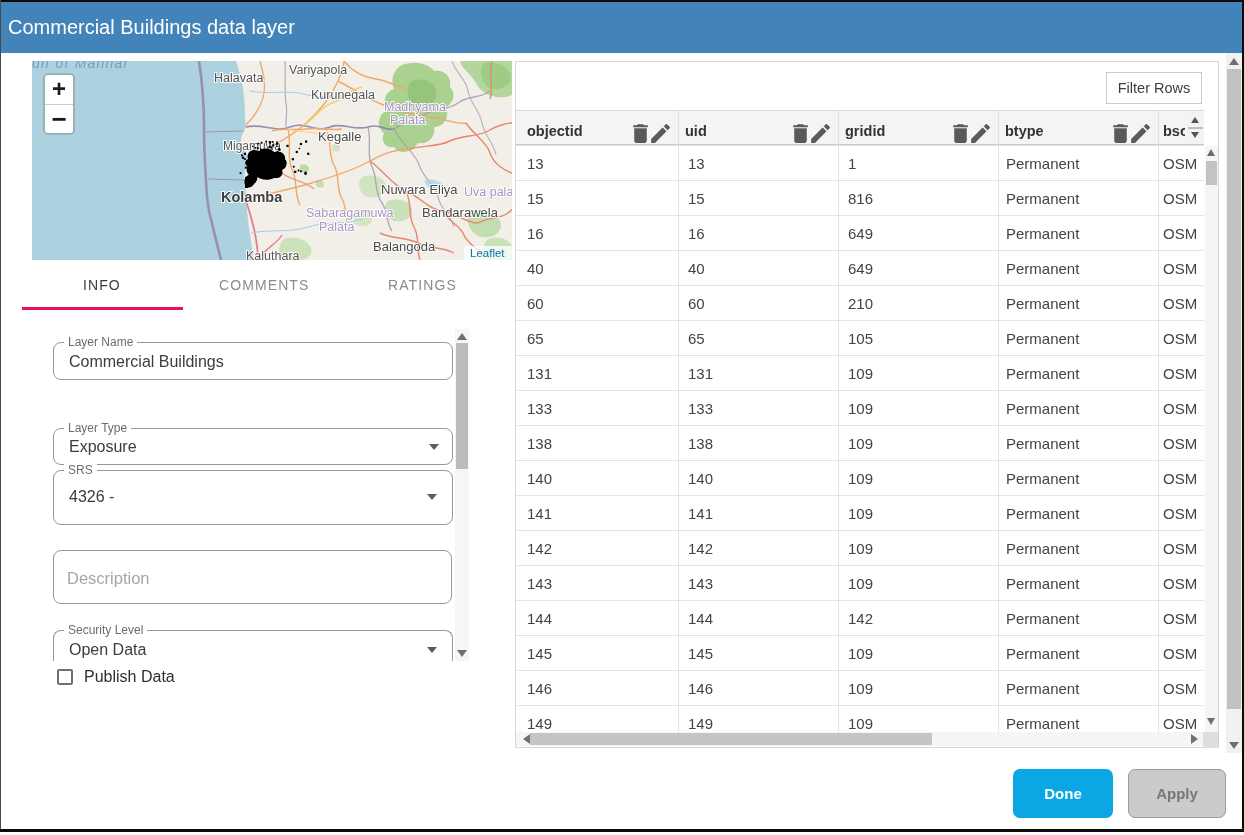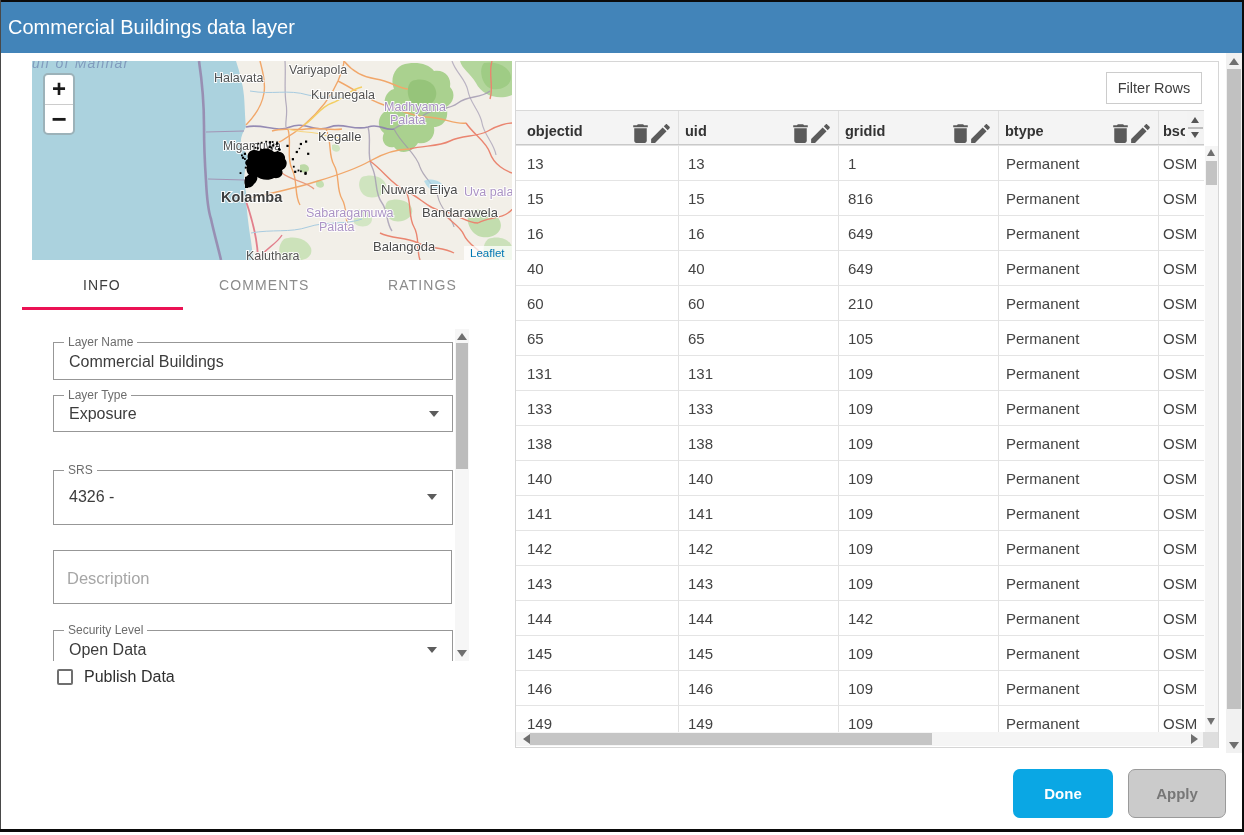--- a/index.html
+++ b/index.html
@@ -14,21 +14,21 @@
   #bottomline { left:0; top:829px; width:1244px; height:3px; background:#0b0b0b; }
   
   #hdr { left:1px; top:2px; width:1241px; height:51px; background:#4284b9; }
   #hdr .t { position:absolute; left:7px; top:14px; color:#fff; font-size:20px;
     font-weight:normal; letter-spacing:0px; }
   
   .tab { top:277px; font-size:14px; letter-spacing:1.1px; color:#8b8b8b; font-weight:400;}
   .tab.on { color:#3d3d3d; }
   #tabline { left:22px; top:307px; width:161px; height:3px; background:#eb1254; }
   
-  .fld { position:absolute; border:1px solid #979797; border-radius:0; background:#fff; }
+  .fld { position:absolute; border:1px solid #979797; border-radius:8px; background:#fff; }
   .fld .lbl { position:absolute; top:-7px; left:10px; background:#fff; padding:0 4px;
     font-size:12px; color:#6c6c6c; line-height:13px; }
   .fld .val { position:absolute; left:15px; font-size:16px; color:#3c3c3c; }
   .fld .ph  { position:absolute; left:13px; font-size:16.5px; color:#a6a6a6; }
   .dar { position:absolute; width:0; height:0; border-left:5px solid transparent;
     border-right:5px solid transparent; border-top:6px solid #5c5c5c; }
   
   .cbtn { position:absolute; background:#0aa7e4; border-radius:7px; color:#fff;
     font-weight:bold; font-size:15px; text-align:center; }
   
@@ -181,21 +181,21 @@
 
   <div class="abs tab on" style="left:83px;">INFO</div>
   <div class="abs tab" style="left:219px;">COMMENTS</div>
   <div class="abs tab" style="left:388px;">RATINGS</div>
   <div class="abs" id="tabline"></div>
 
   <div class="fld" style="left:53px; top:342px; width:400px; height:38px;">
     <div class="lbl">Layer Name</div>
     <div class="val" style="top:10px;">Commercial Buildings</div>
   </div>
-  <div class="fld" style="left:53px; top:395px; width:400px; height:37px;">
+  <div class="fld" style="left:53px; top:428px; width:400px; height:37px;">
     <div class="lbl">Layer Type</div>
     <div class="val" style="top:9px;">Exposure</div>
     <div class="dar" style="left:375px; top:15px;"></div>
   </div>
   <div class="fld" style="left:53px; top:470px; width:400px; height:55px;">
     <div class="lbl">SRS</div>
     <div class="val" style="top:17px;">4326 -</div>
     <div class="dar" style="left:373px; top:23px;"></div>
   </div>
   <div class="fld" style="left:53px; top:550px; width:399px; height:54px;">

